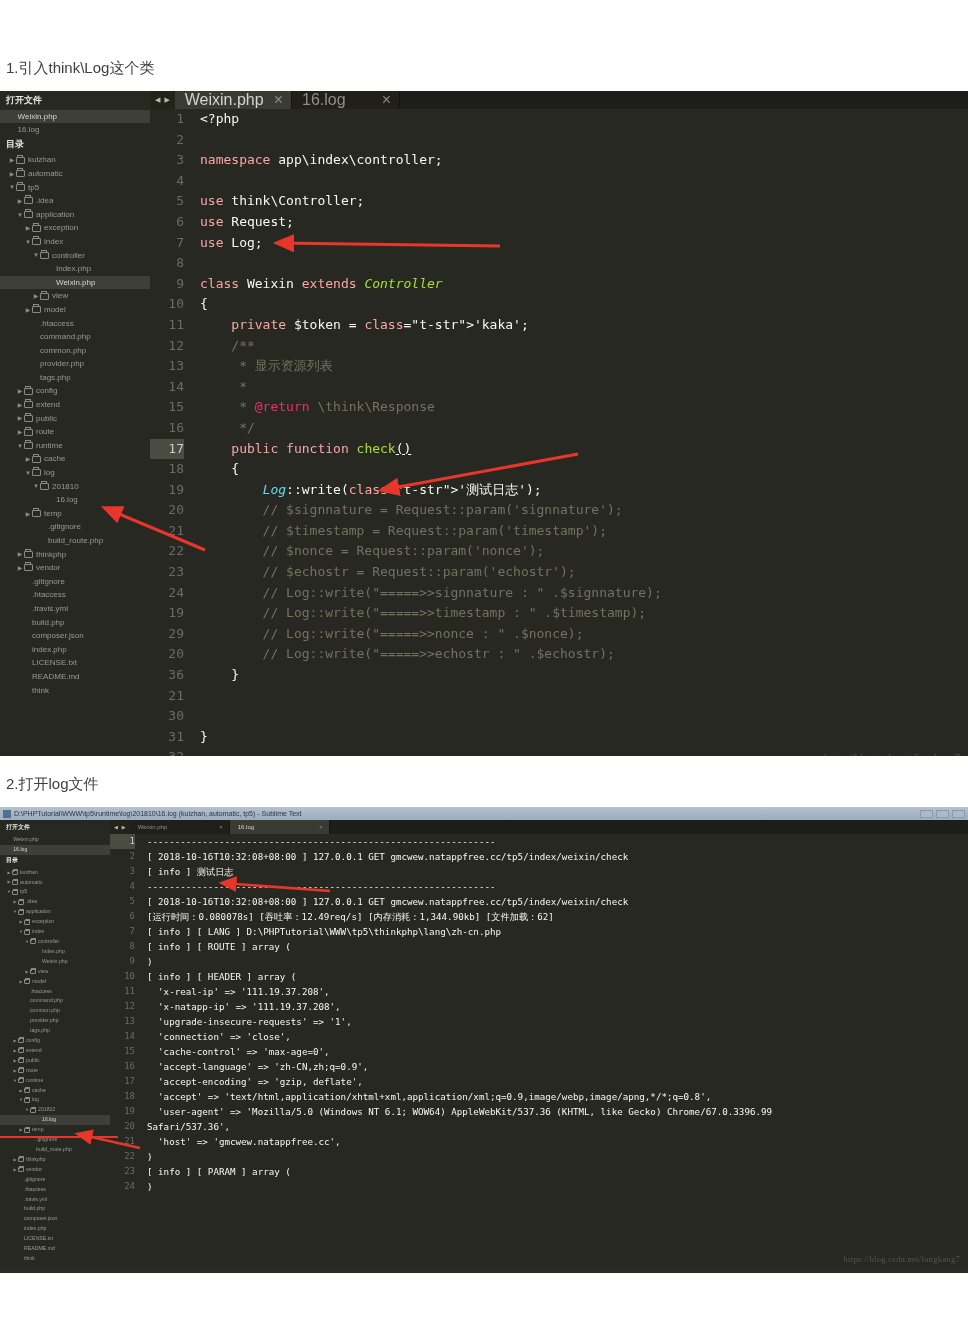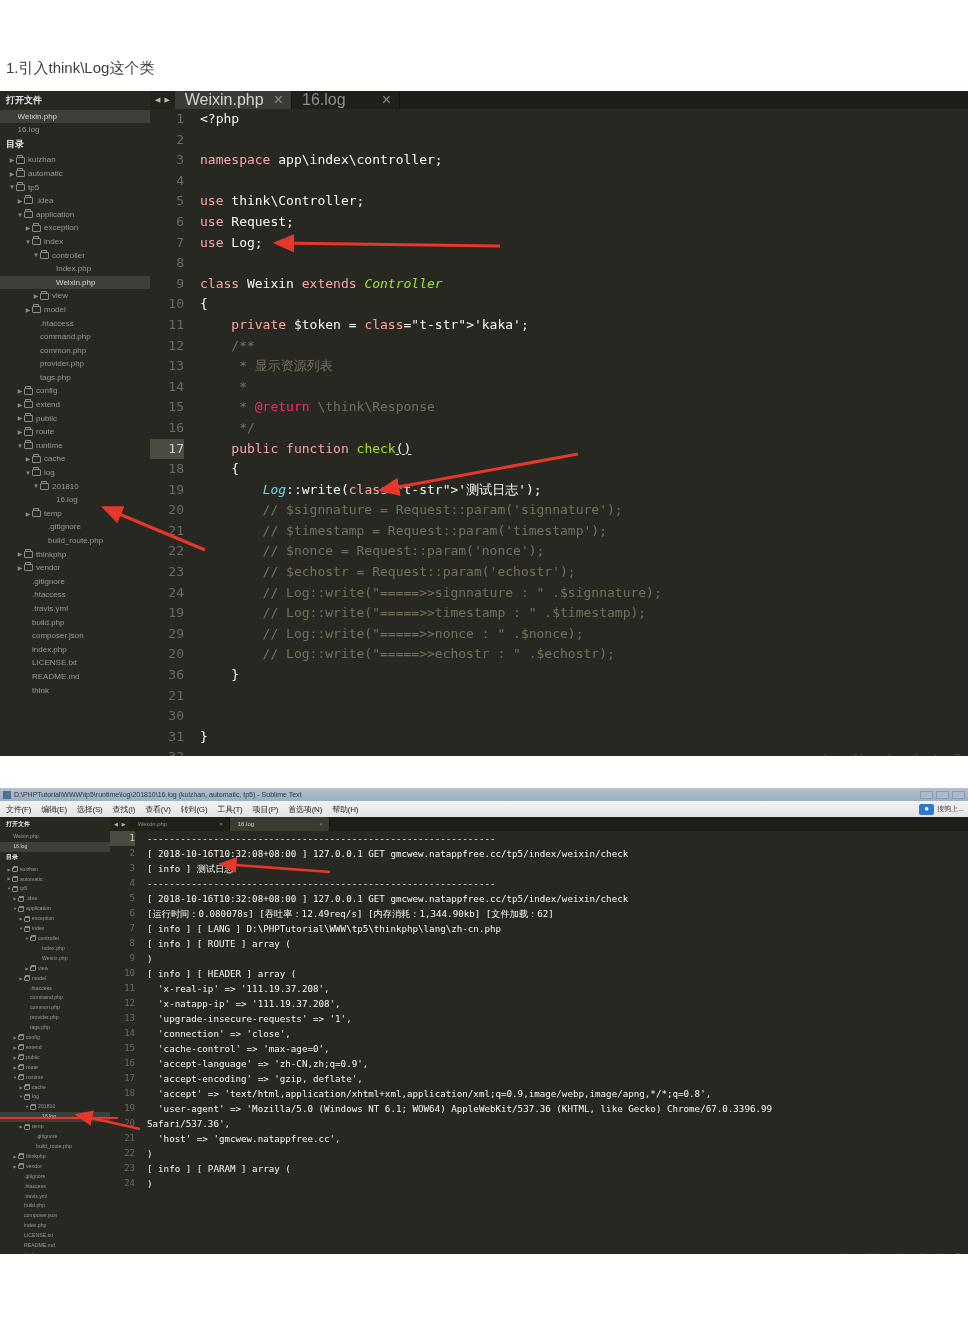--- a/index.html
+++ b/index.html
@@ -502,50 +502,35 @@
       </marker>
     </defs>
     <line x1="500" y1="155" x2="277" y2="152" stroke="#e8362b" stroke-width="3.1" marker-end="url(#ah1)"></line>
     <line x1="578" y1="363" x2="382" y2="399" stroke="#e8362b" stroke-width="3.1" marker-end="url(#ah1)"></line>
     <line x1="205" y1="459" x2="105" y2="417" stroke="#e8362b" stroke-width="3.1" marker-end="url(#ah1)"></line>
   </svg>
 </div>
 
 <div class="prose">
   <div style="height:18px"></div>
+  <p>2.打开log文件</p>
   <div style="height:14px"></div>
 </div>
 
 <div class="sublime" id="shot2">
   <div class="chrome-title">
     <span class="winicon"></span>
     <span>D:\PHPTutorial\WWW\tp5\runtime\log\201810\16.log (kuizhan, automatic, tp5) - Sublime Text</span>
     <span class="wbtns">
       <i></i>
       <i></i>
       <i></i>
     </span>
   </div>
 
-  <div class="menubar">
-    <span class="mi">文件(F)</span>
-    <span class="mi">编辑(E)</span>
-    <span class="mi">选择(S)</span>
-    <span class="mi">查找(I)</span>
-    <span class="mi">查看(V)</span>
-    <span class="mi">转到(G)</span>
-    <span class="mi">工具(T)</span>
-    <span class="mi">项目(P)</span>
-    <span class="mi">首选项(N)</span>
-    <span class="mi">帮助(H)</span>
-    <span class="tray">
-      <span class="sogou-icon">●</span>
-      <span class="tray-label">搜狗上...</span>
-    </span>
-  </div>
 
   <div class="sublime-body">
     <div class="sidebar">
       <div class="sec-head">打开文件</div>
       <div id="s2-openfiles">
           <div class="row" style="padding-left: 13.2px;">
             <span class="lbl">Weixin.php</span>
           </div>
           <div class="row sel" style="padding-left: 13.2px;">
             <span class="lbl">16.log</span>

